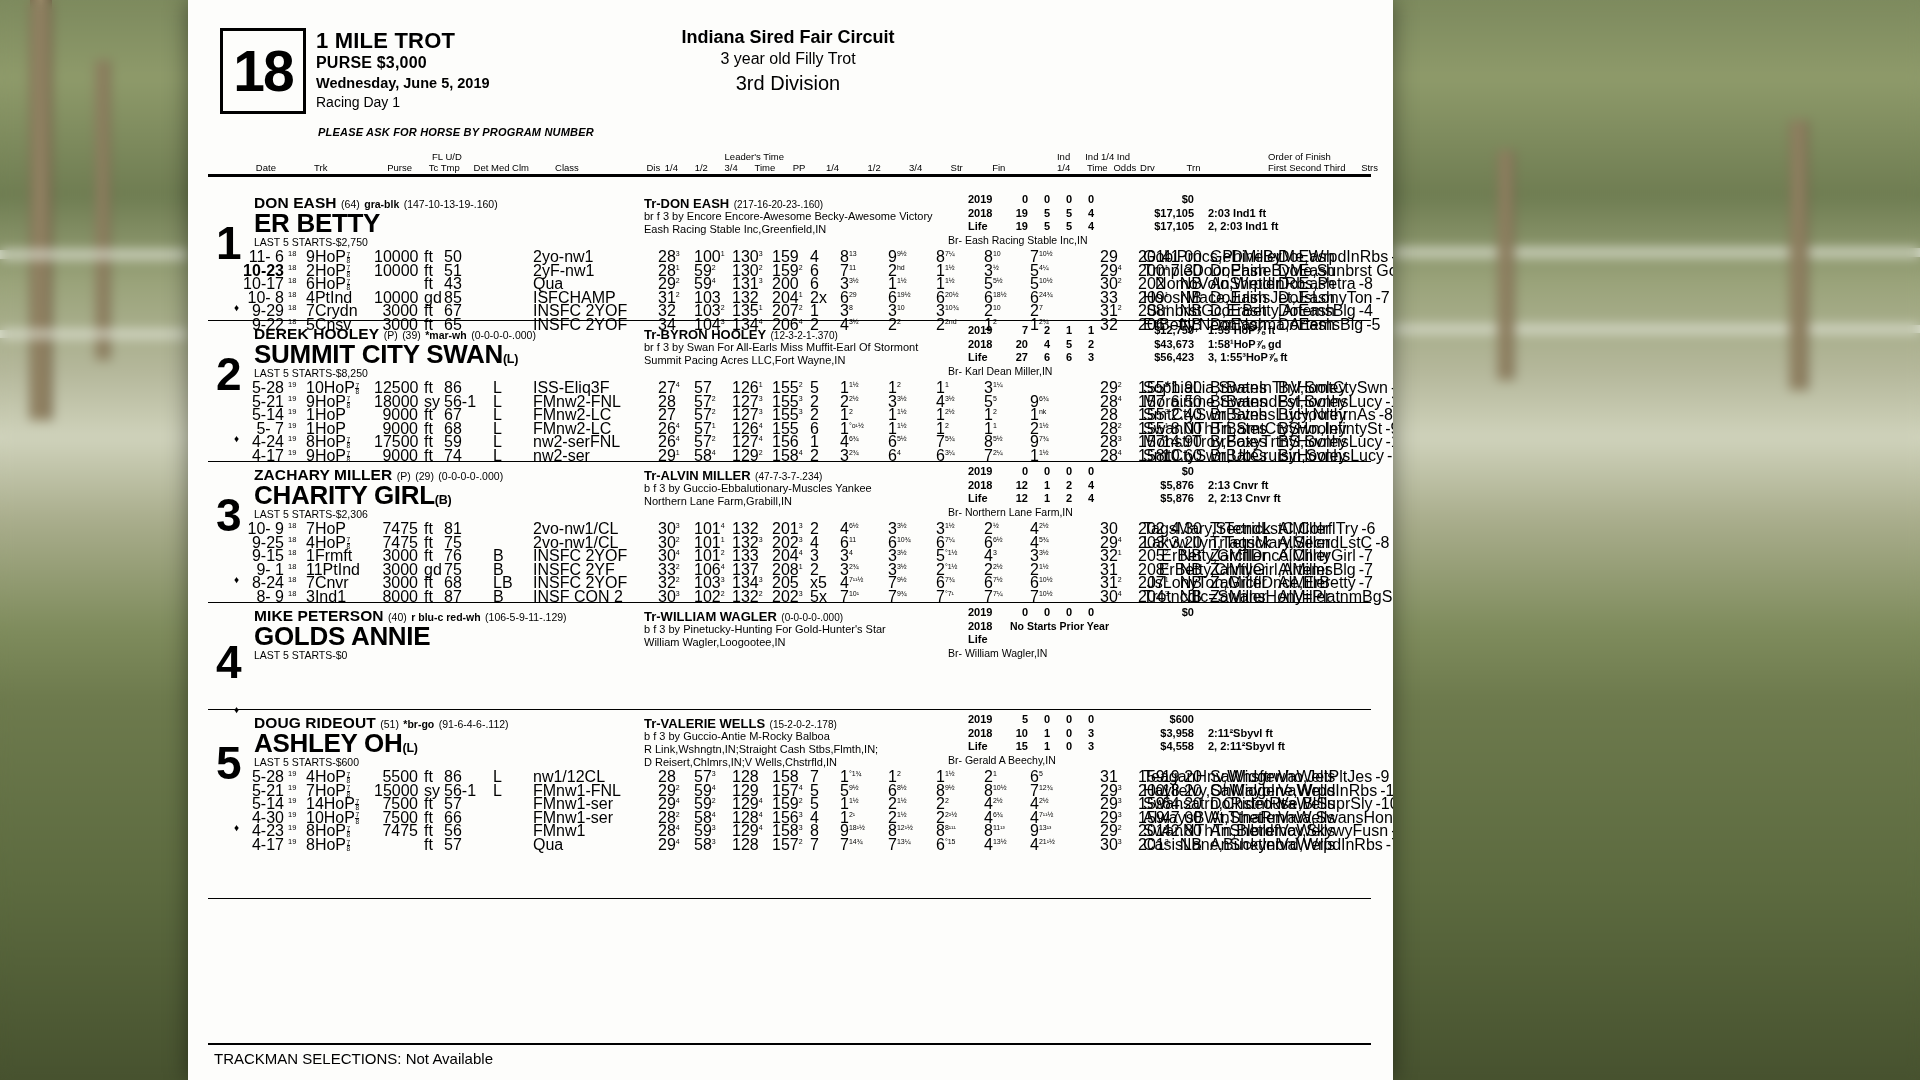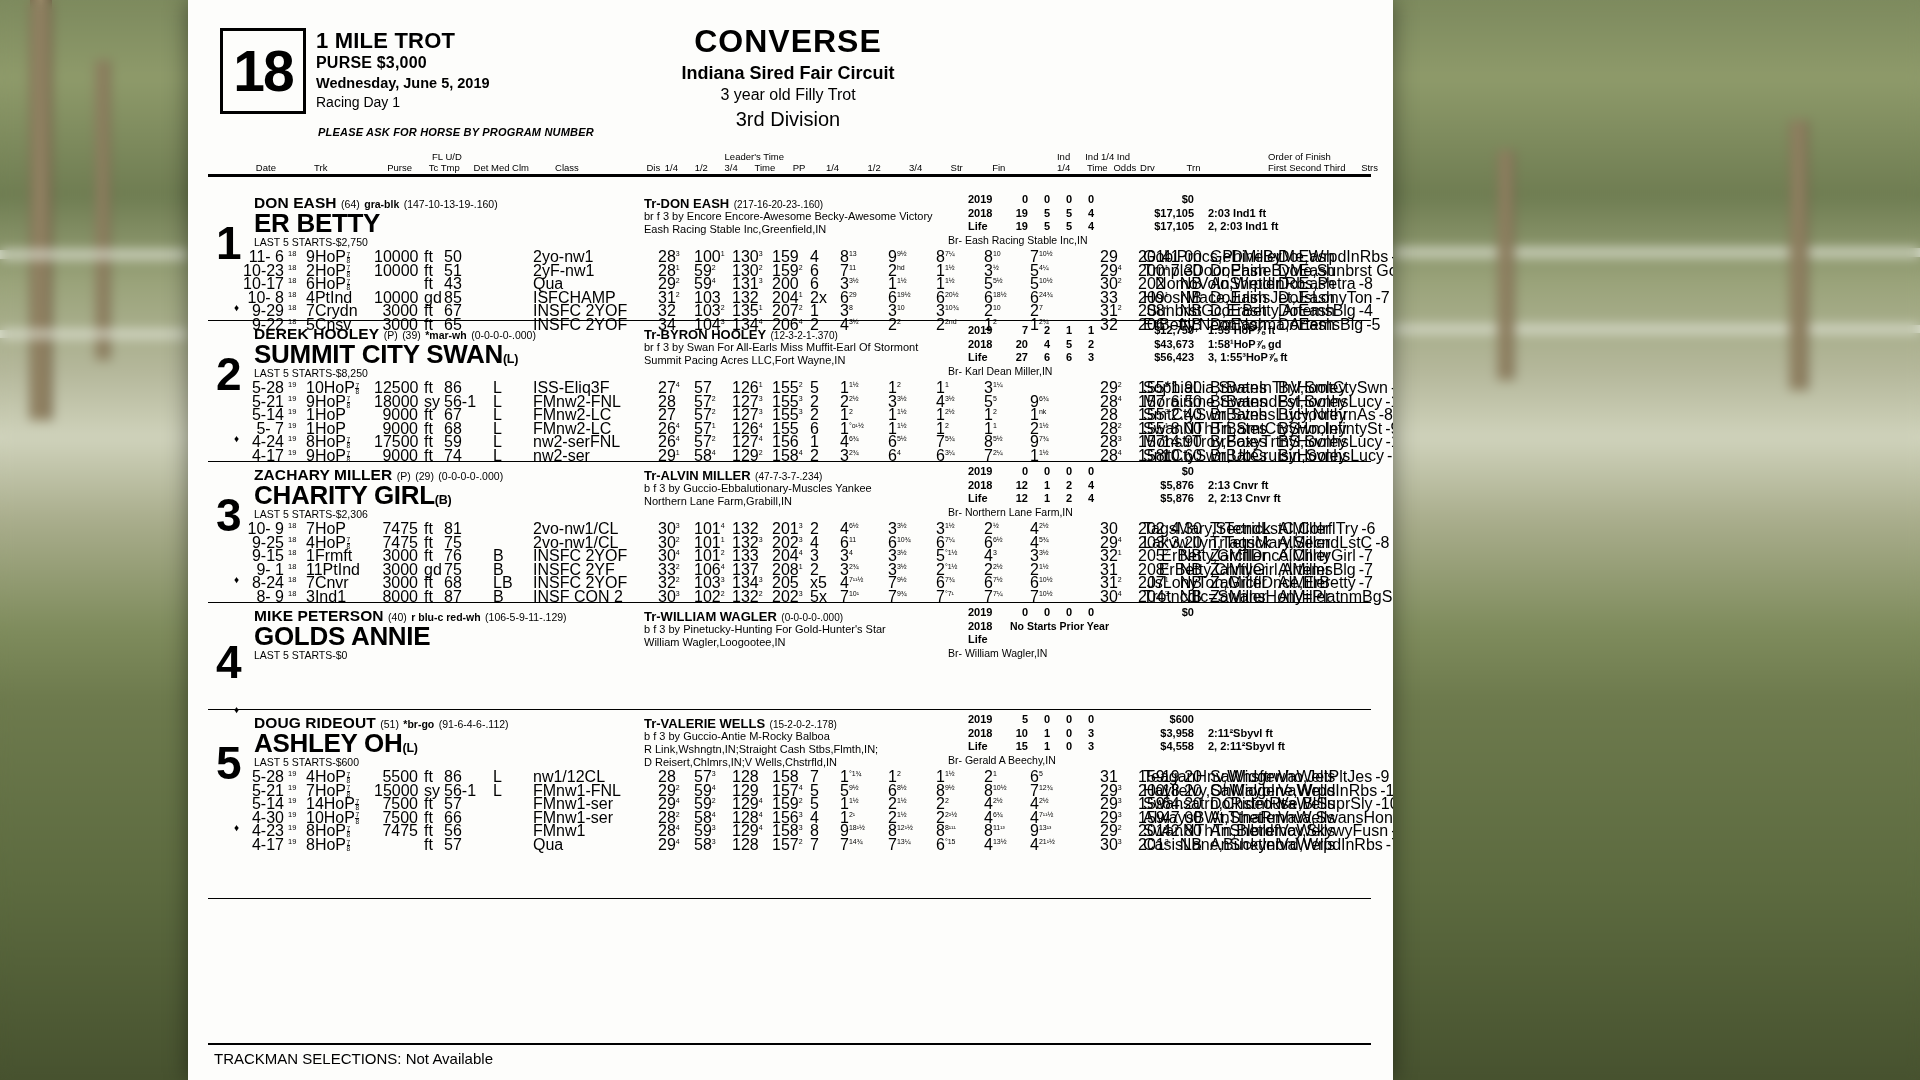--- a/index.html
+++ b/index.html
@@ -128,21 +128,20 @@
       <span class="racenum">18</span>
     </div>
     <div class="hdr-left">
       <div class="hl1">1 MILE TROT</div>
       <div class="hl2">PURSE $3,000</div>
       <div class="hl3">Wednesday, June 5, 2019</div>
       <div class="hl4">Racing Day 1</div>
     </div>
     <div class="askline">PLEASE ASK FOR HORSE BY PROGRAM NUMBER</div>
     <div class="hdr-ctr">
-      <div class="hc1">CONVERSE</div>
       <div class="hc2">Indiana Sired Fair Circuit</div>
       <div class="hc3">3 year old Filly Trot</div>
       <div class="hc4">3rd Division</div>
     </div>
   </div>
 
   <div class="colhdr" id="colhdr">
         <div class="ch" style="left: 67.8621px; top: 14px;">Date</div>
         <div class="ch" style="left: 126.034px; top: 14px;">Trk</div>
         <div class="ch" style="left: 199.166px; top: 14px;">Purse</div>
@@ -208,21 +207,21 @@
             <div class="cell" style="left: 796px;">8<sup>10</sup></div>
             <div class="cell" style="left: 842px;">7<sup>10½</sup></div>
             <div class="cell" style="left: 912px;">29</div>
             <div class="cell" style="left: 950px;">201</div>
             <div class="cell" style="left: 970px; width: 44px; text-align: right;">41.00</div>
             <div class="cell" style="left: 1022px;">GeDMiller</div>
             <div class="cell" style="left: 1090px;">DoEash</div>
             <div class="cell" style="left: 955px; width: 230px; text-align: right;">GobiPrncs,PhineByMe,WrpdInRbs<span style="margin-left:3px">-10</span></div>
           </div>
           <div class="pprow" style="left: 0px; top: 69.6px; position: absolute; width: 1205px;">
-            <div class="cell" style="left: 54px; width: 42px; text-align: right;">10-23</div>
+            <div class="cell" style="left: 54px; width: 42px; text-align: right; font-weight: bold;">10-23</div>
             <div class="cell" style="left: 100px;"><span style="font-size:7.5px;vertical-align:super">18</span></div>
             <div class="cell" style="left: 118px;">2HoP<span class="frac"><i>7</i><i class="d">8</i></span></div>
             <div class="cell" style="left: 186px; width: 44px; text-align: right;">10000</div>
             <div class="cell" style="left: 236px;">ft</div>
             <div class="cell" style="left: 256px;">51</div>
             <div class="cell" style="left: 345px;">2yF-nw1</div>
             <div class="cell" style="left: 470px;">28<sup>1</sup></div>
             <div class="cell" style="left: 506px;">59<sup>2</sup></div>
             <div class="cell" style="left: 544px;">130<sup>2</sup></div>
             <div class="cell" style="left: 584px;">159<sup>2</sup></div>

